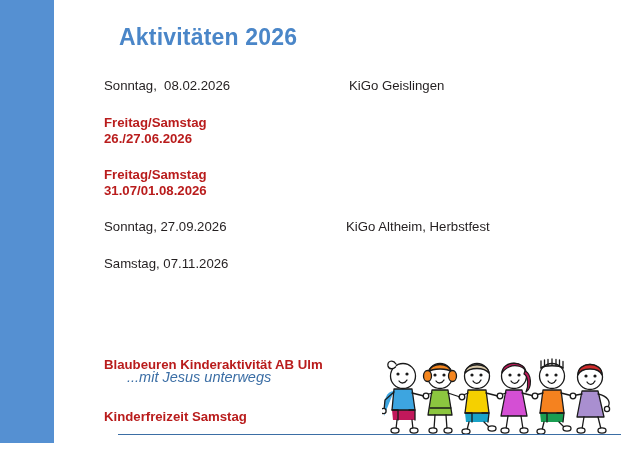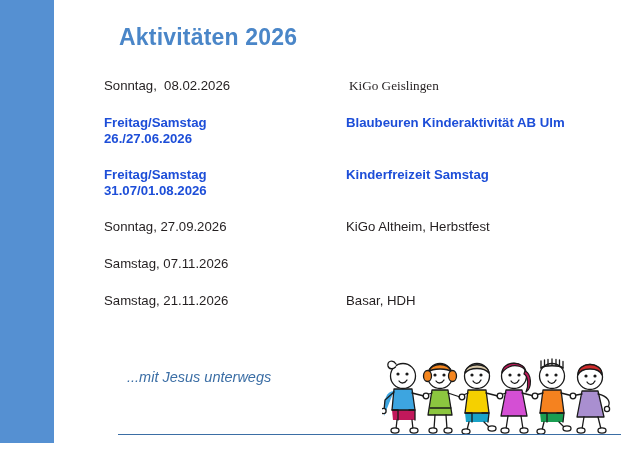--- a/index.html
+++ b/index.html
@@ -67,27 +67,27 @@
   .row.plain {
     height: 37px;
     font-size: 13.2px;
     color: #231f20;
     line-height: 15px;
   }
   .row.highlight {
     height: 52px;
     font-size: 13.2px;
     font-weight: bold;
-    color: #1d4ed8;
+    color: #b91c1c;
     line-height: 15.5px;
+    flex-direction: column;
   }
   
   .row.first-row .event {
     padding-left: 3px;
-    font-family: Liberation Serif, serif;
   }
 
   
   #logo {
     position: absolute;
     left: 117px;
     top: 368px;
   }
   #logo-word {
     font-size: 33px;
@@ -160,24 +160,20 @@
 
     <div class="row plain">
       <div class="date">Sonntag, 27.09.2026</div>
       <div class="event">KiGo Altheim, Herbstfest</div>
     </div>
 
     <div class="row plain">
       <div class="date">Samstag, 07.11.2026</div>
     </div>
 
-    <div class="row plain">
-      <div class="date">Samstag, 21.11.2026</div>
-      <div class="event">Basar, HDH</div>
-    </div>
 
   </div>
 
   <div id="logo">
     <div id="logo-tagline">...mit Jesus unterwegs</div>
   </div>
 
   <div id="bottom-rule"></div>
 
   <svg id="kids-illustration" viewBox="0 0 248 76">

